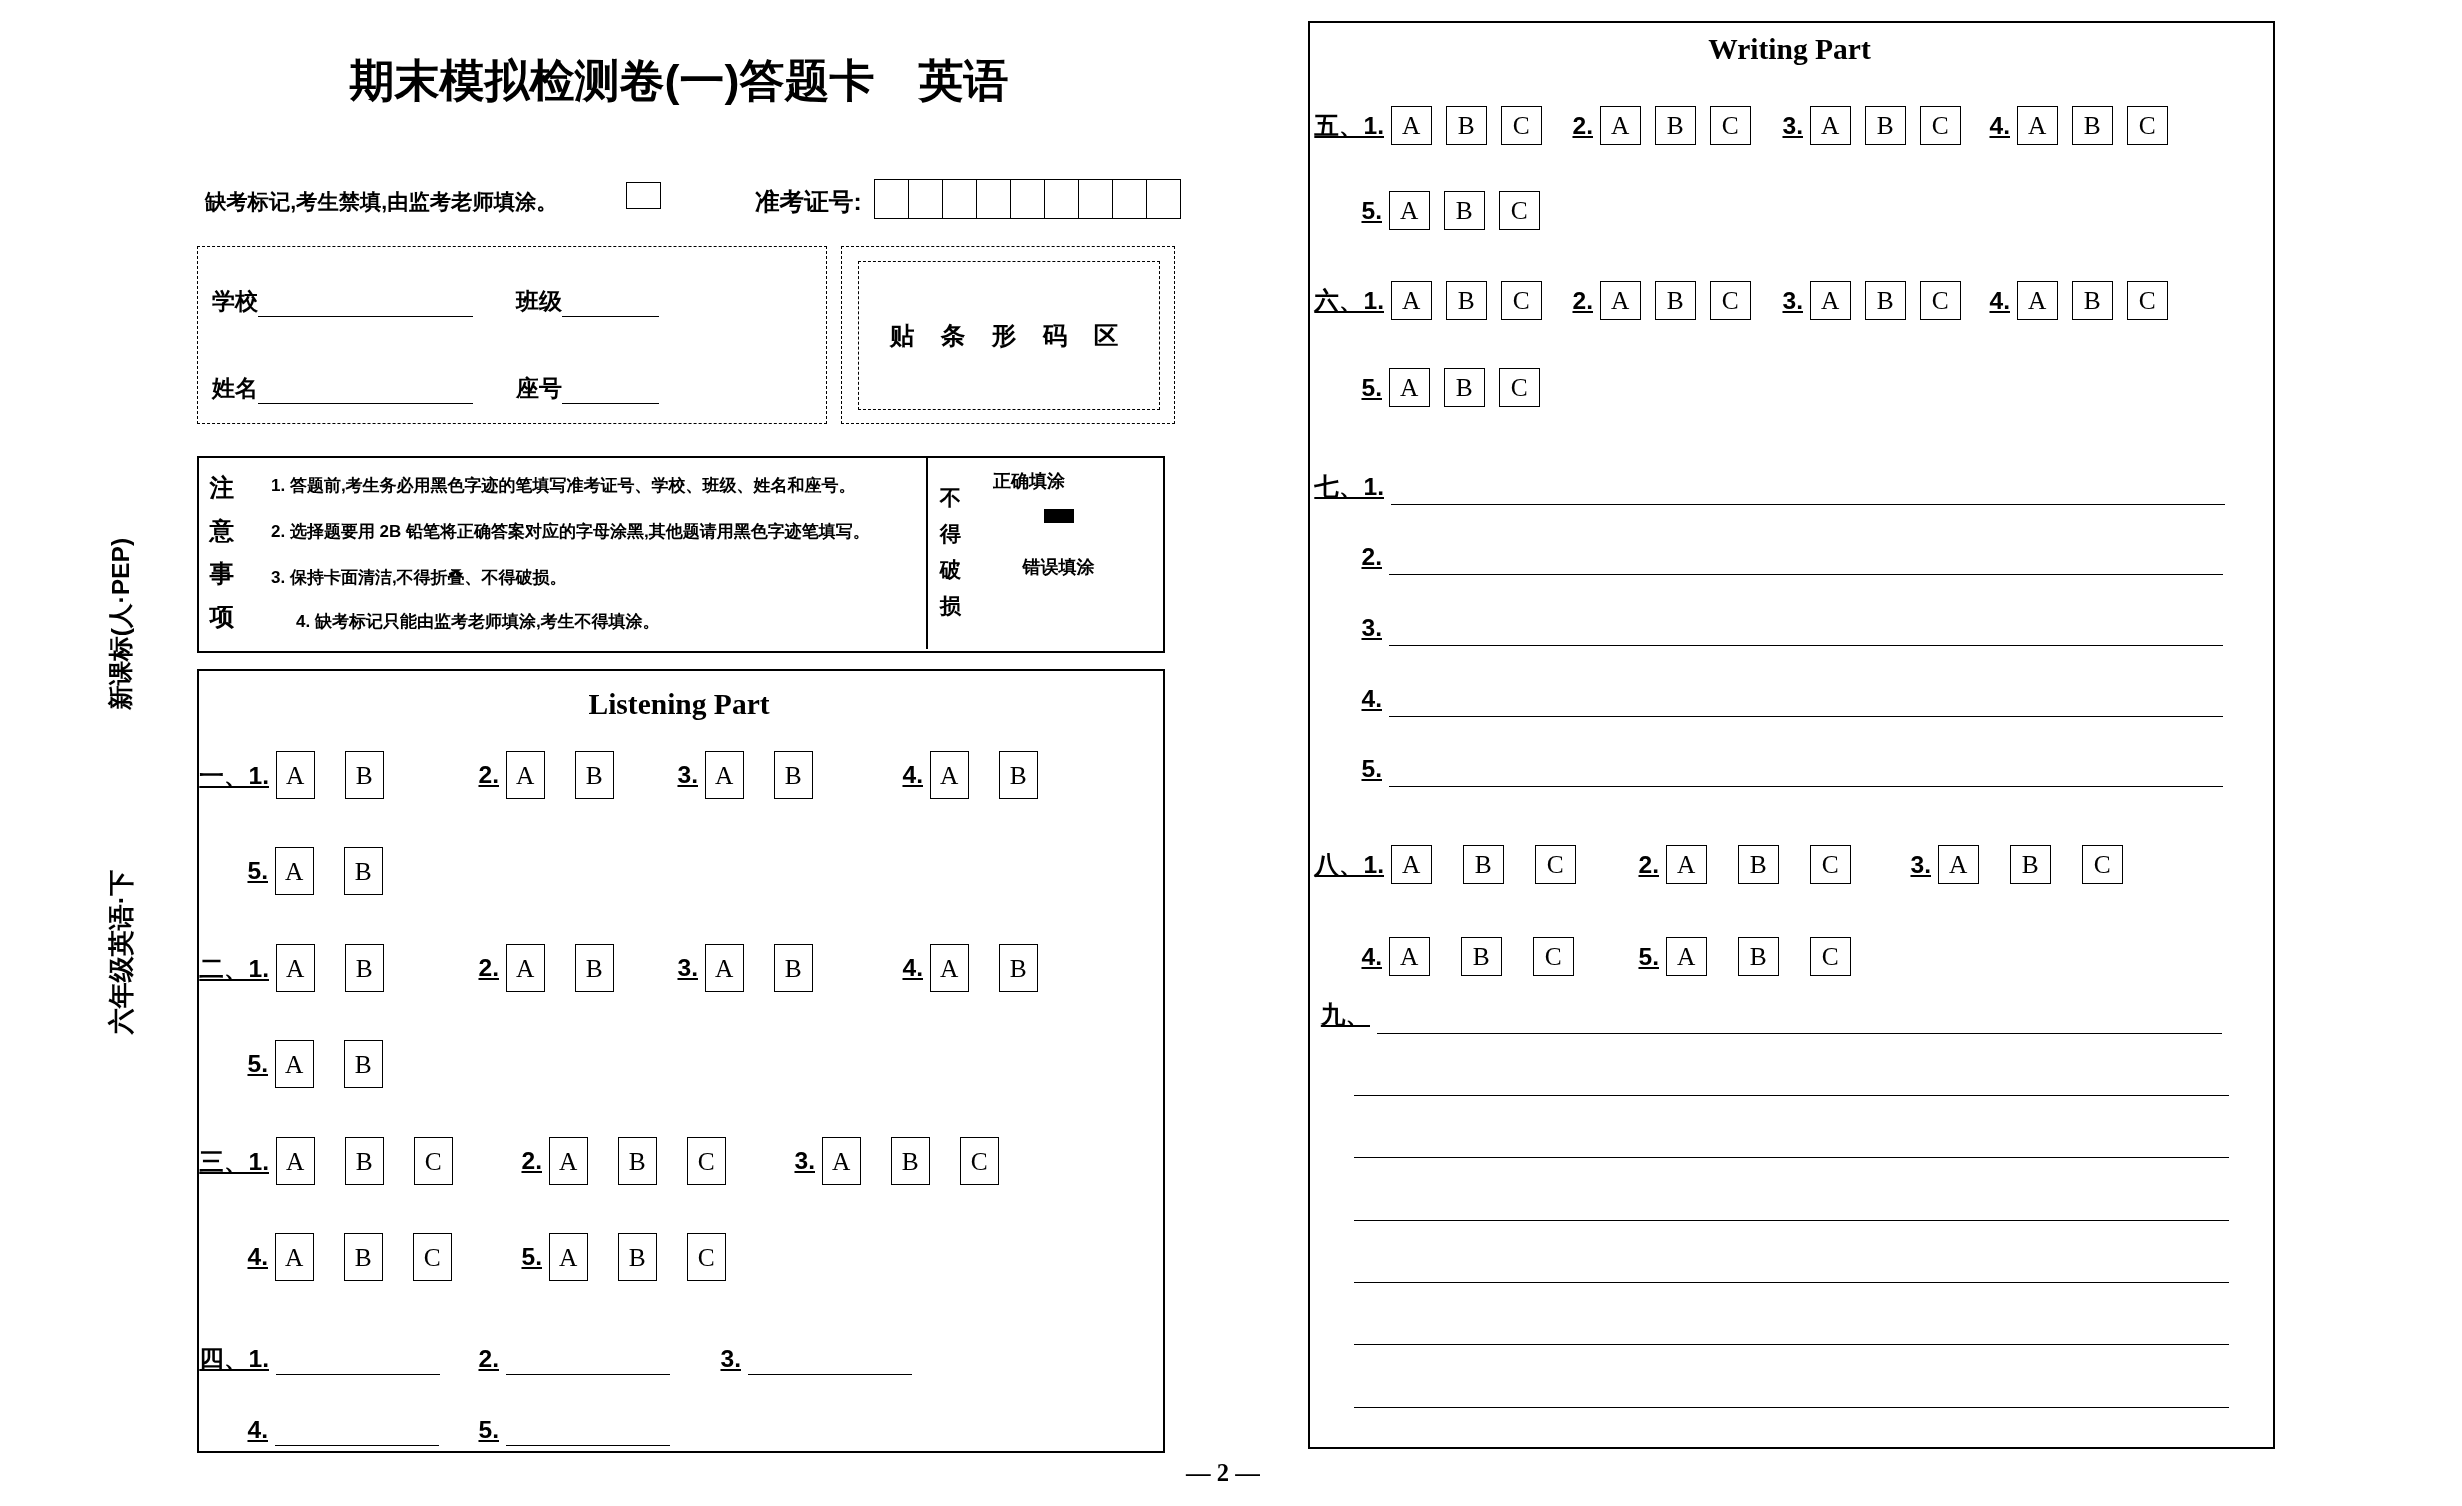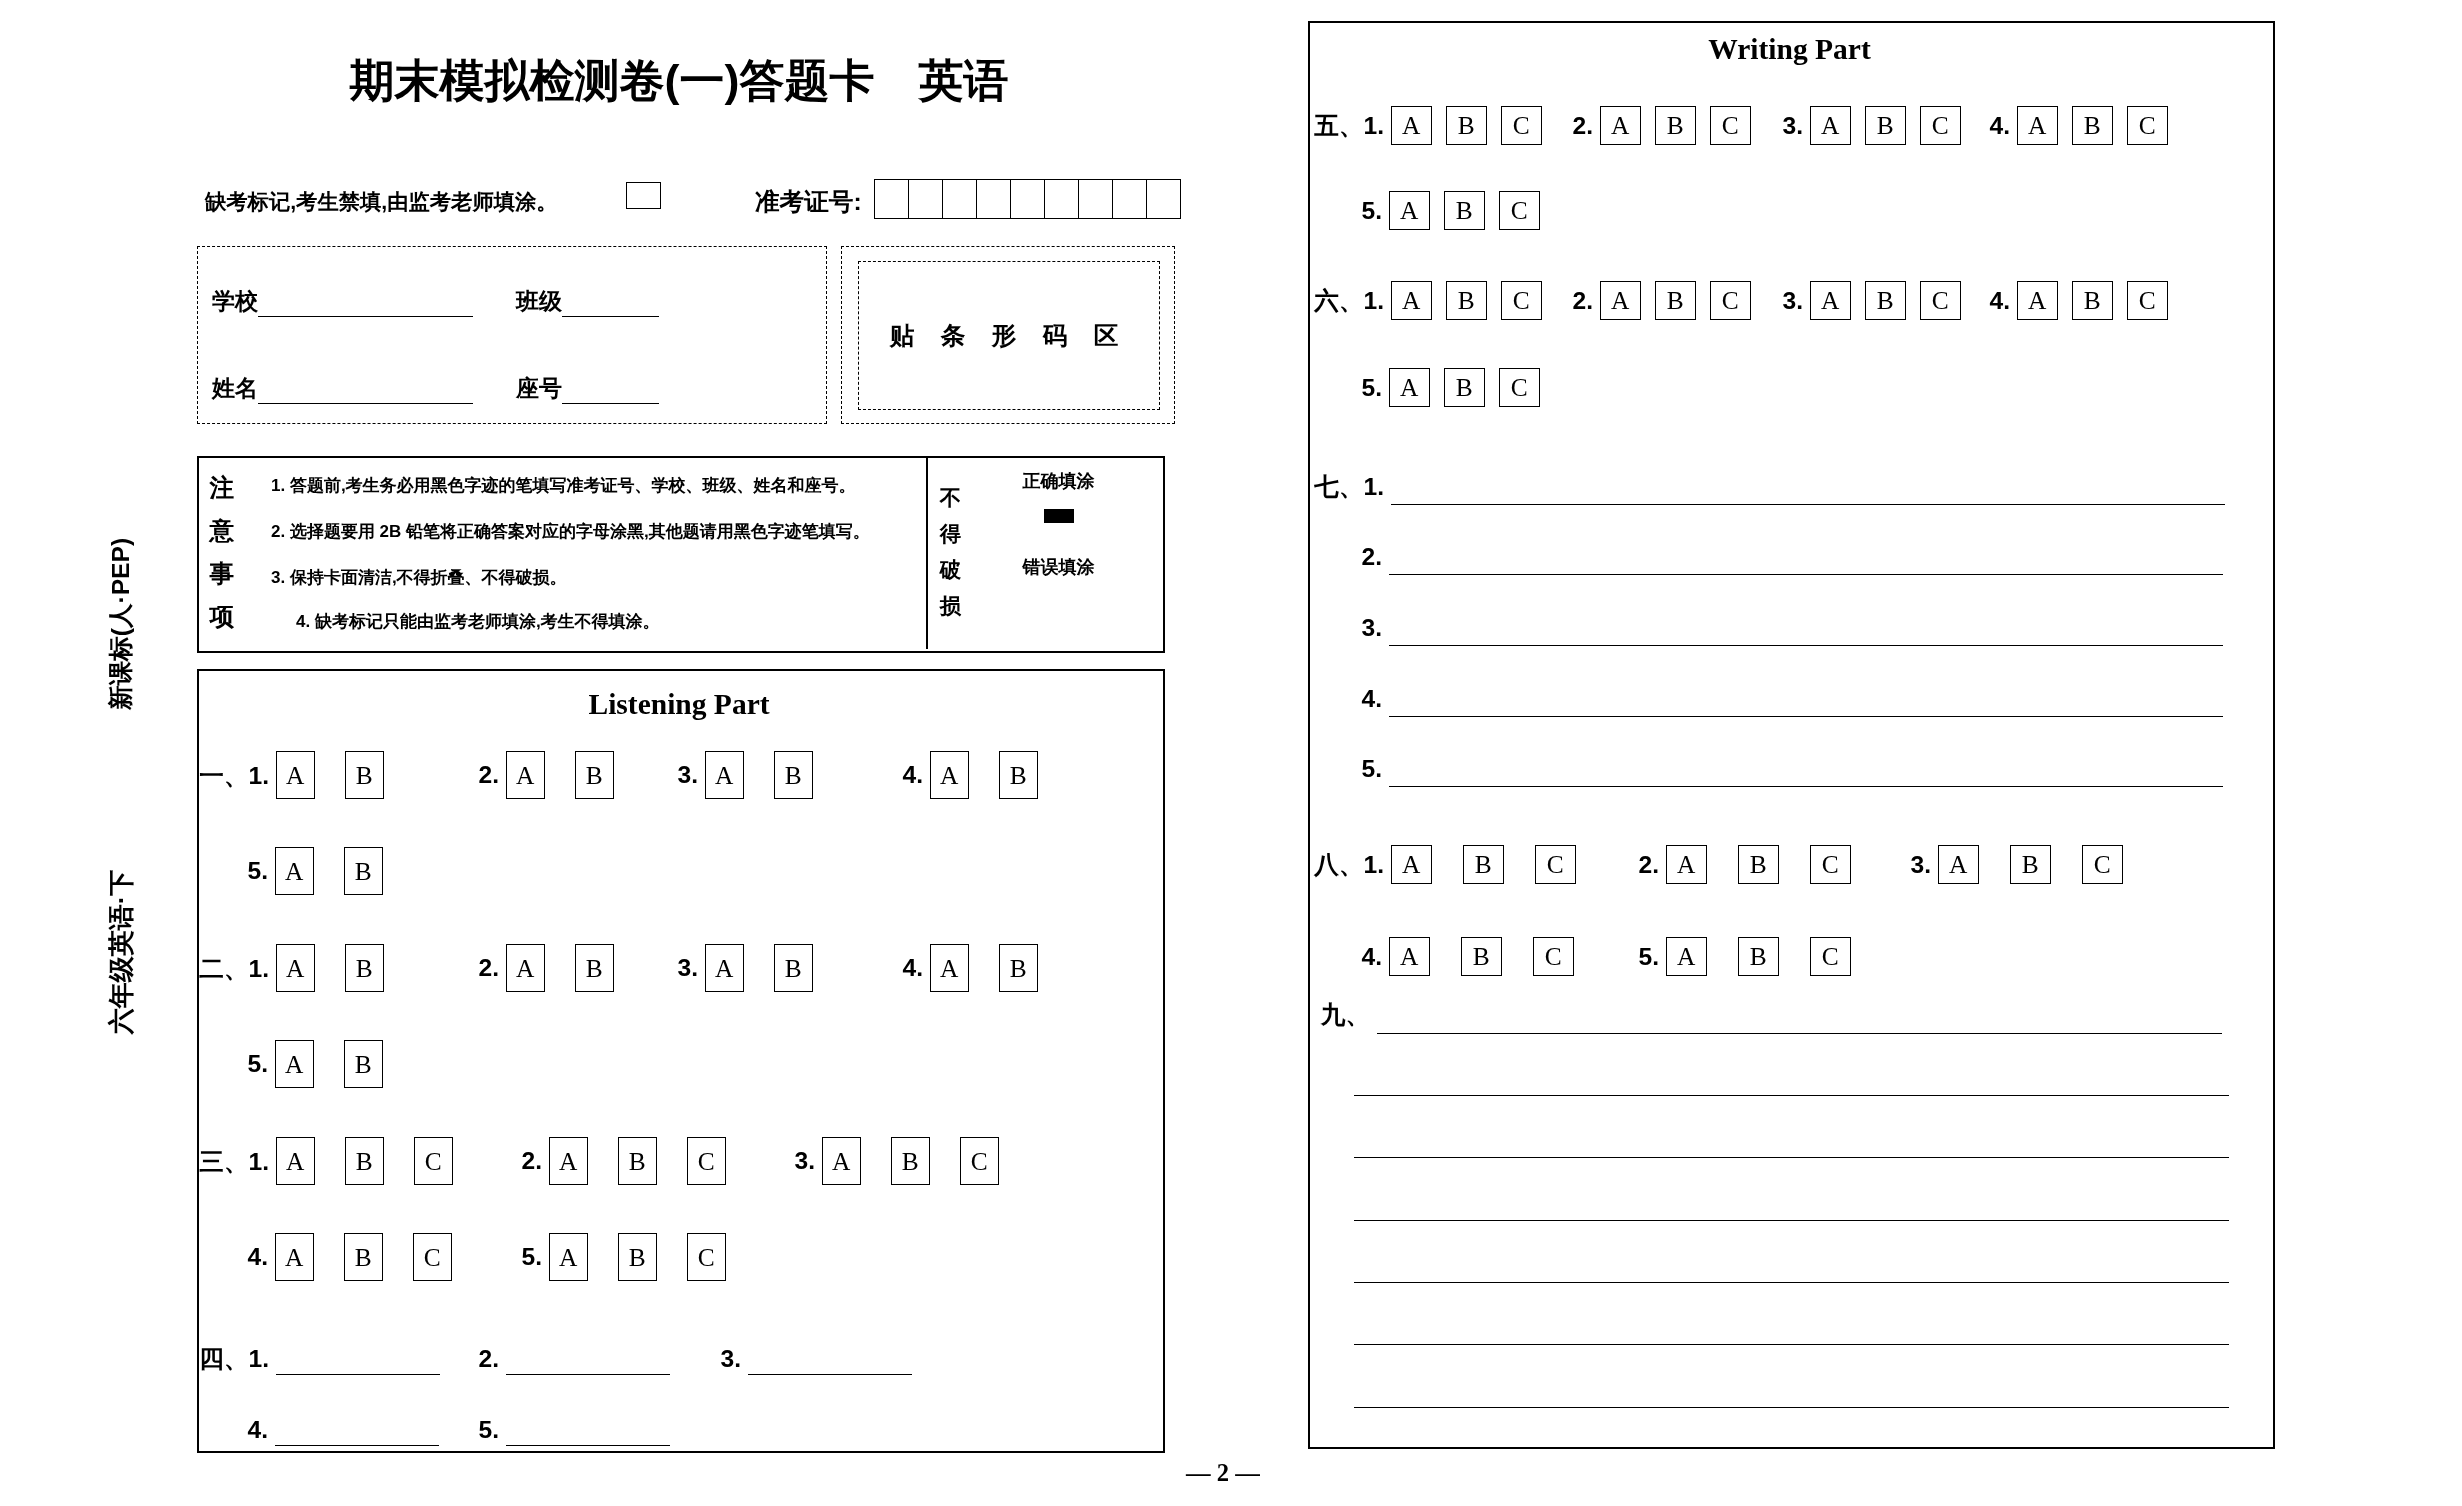--- a/index.html
+++ b/index.html
@@ -8,21 +8,21 @@
   .abs{position:absolute;}
   .vrot{transform:rotate(-90deg);transform-origin:center;text-align:center;white-space:nowrap;
         font-weight:700;}
   .pagebox{position:absolute;border:2.5px solid #000;background:#fff;}
   .dashedbox{position:absolute;border:1.6px dashed #000;background:#fff;}
   .serif-title{font-family:"Liberation Serif",serif;font-weight:700;font-size:29.5px;text-align:center;}
   .cn-bold{font-weight:700;}
   .qgroup{position:absolute;display:flex;align-items:center;}
   .qgroup.baseline{align-items:flex-end;}
   .qlabel{display:inline-block;font:700 24.6px "Liberation Sans",sans-serif;text-align:right;
-          margin-right:6.6px;white-space:nowrap;}
+          margin-right:6.6px;white-space:nowrap;text-decoration:underline;}
   .opt-box{display:inline-flex;align-items:center;justify-content:center;border:1.6px solid #000;
            font-family:"Liberation Serif",serif;font-size:25.4px;font-weight:400;box-sizing:border-box;}
   .blank-line{display:inline-block;border-bottom:1.6px solid #000;}
   .iline{display:inline-block;border-bottom:1.6px solid #000;height:26px;}
   .info-row{position:absolute;display:flex;align-items:flex-end;font-size:23px;font-weight:700;}
   .vtext{position:absolute;font-weight:700;text-align:center;word-break:break-all;}
   .notice-item{position:absolute;font:700 17px "Liberation Sans",sans-serif;white-space:nowrap;}
   .cellgrid{position:absolute;display:flex;border:1.6px solid #000;}
   .cellgrid .cell{width:33px;height:38px;border-right:1.6px solid #000;box-sizing:content-box;}
   .cellgrid .cell:last-child{border-right:none;}
@@ -77,21 +77,21 @@
   </div>
 
   <div class="pagebox" style="left:197px;top:456px;width:964px;height:193px;"></div>
   <div class="vtext" style="left:207px;top:466px;width:29.5px;font-size:24.6px;line-height:43px;">注意事项</div>
   <div class="notice-item" style="left:271px;top:474px;">1. 答题前,考生务必用黑色字迹的笔填写准考证号、学校、班级、姓名和座号。</div>
   <div class="notice-item" style="left:271px;top:520px;">2. 选择题要用 2B 铅笔将正确答案对应的字母涂黑,其他题请用黑色字迹笔填写。</div>
   <div class="notice-item" style="left:271px;top:566px;">3. 保持卡面清洁,不得折叠、不得破损。</div>
   <div class="notice-item" style="left:271px;top:610px;margin-left:25px;">4. 缺考标记只能由监考老师填涂,考生不得填涂。</div>
   <div class="abs" style="left:926px;top:456px;height:193px;border-left:2.5px solid #000;"></div>
   <div class="vtext" style="left:938px;top:480px;width:24.6px;font-size:21.3px;line-height:36px;">不得破损</div>
-  <div class="abs cn-bold" style="left:993px;top:469px;width:131px;text-align:center;font-size:18px;">正确填涂</div>
+  <div class="abs cn-bold" style="left:993px;top:469px;width:131px;font-size:18px;">正确填涂</div>
   <div class="abs" style="left:1044px;top:509px;width:29.5px;height:14px;background:#000;"></div>
   <div class="abs cn-bold" style="left:993px;top:555px;width:131px;text-align:center;font-size:18px;">错误填涂</div>
 
   <div class="pagebox" style="left:197px;top:669px;width:964px;height:780px;"></div>
   <div class="abs serif-title" style="left:197px;top:688px;width:964px;">Listening Part</div>
 
   <div class="pagebox" style="left:1308px;top:20.5px;width:963px;height:1424px;"></div>
   <div class="abs serif-title" style="left:1308px;top:33px;width:963px;">Writing Part</div>
 
   <div class="abs" style="left:1141px;top:1459px;width:164px;text-align:center;

